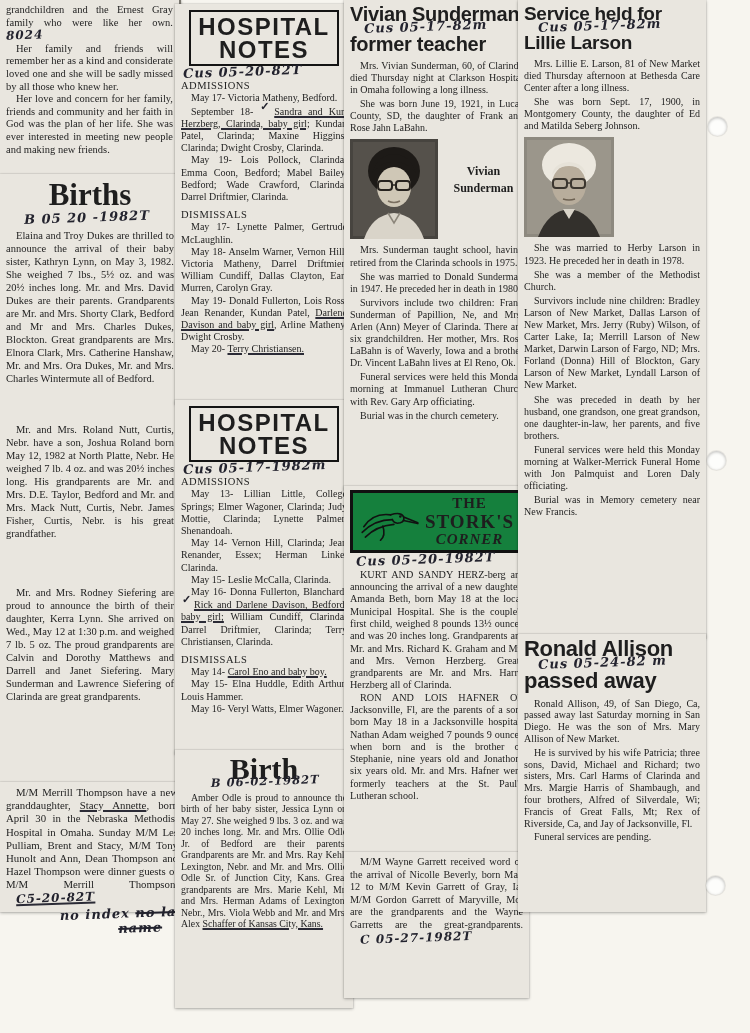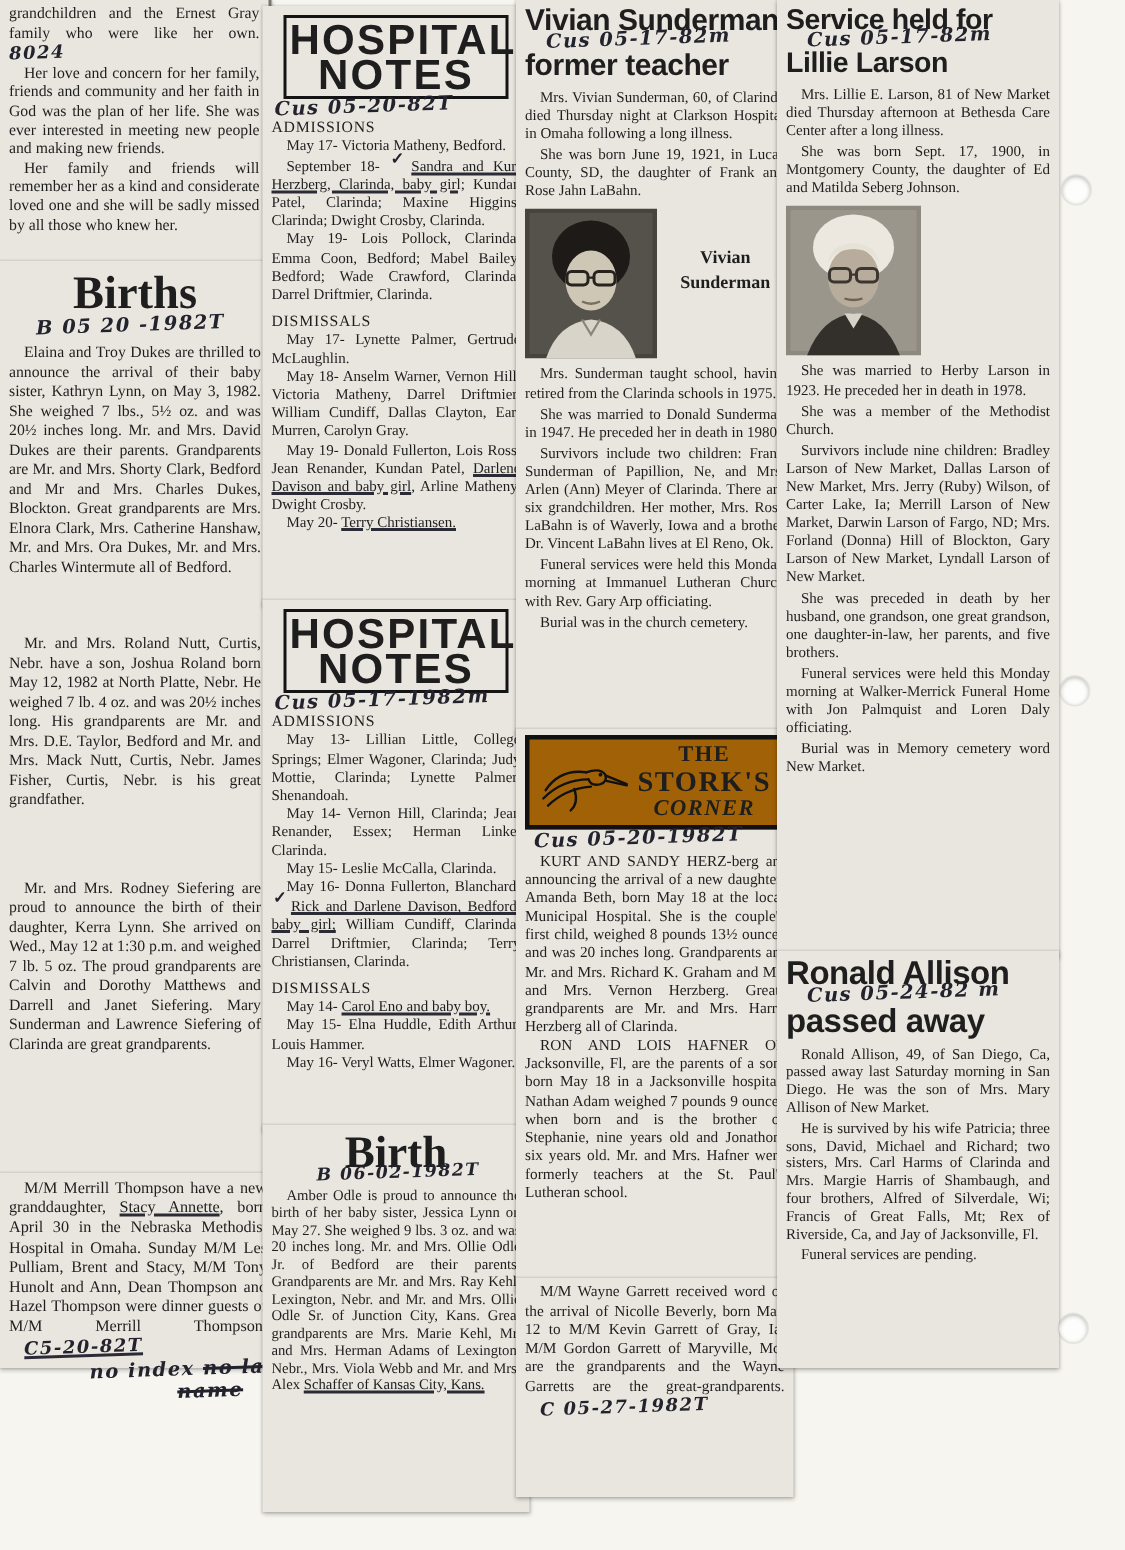--- a/index.html
+++ b/index.html
@@ -15,23 +15,23 @@
   .hand{font-family:"DejaVu Serif",serif;font-style:italic;font-weight:bold;color:#23232e;
         font-size:13px;letter-spacing:1px;transform:rotate(-2deg);transform-origin:left center;}
   .hand-inline{display:inline-block;font-family:"DejaVu Serif",serif;font-style:italic;font-weight:bold;
         color:#23232e;font-size:12px;letter-spacing:1px;transform:rotate(-2deg);}
   .struck{text-decoration:line-through;text-decoration-thickness:2px;}
   .title-serif{font-family:"Liberation Serif",serif;font-weight:bold;text-align:center;margin:0;}
   .headline-sans{font-family:"Liberation Sans",sans-serif;font-weight:bold;margin:0;
         letter-spacing:-.3px;line-height:1.02;}
   .label-caps{margin:0;font-size:10.5px;letter-spacing:.5px;text-indent:0;text-align:left;}
   .hn-box{border:2px solid #141414;margin:2px auto 2px;width:142px;padding:3px 2px;text-align:center;
-        font-family:"Liberation Sans",sans-serif;font-weight:bold;font-size:28px;line-height:23px;
+        font-family:"Liberation Sans",sans-serif;font-weight:bold;font-size:24px;line-height:23px;
         letter-spacing:1.5px;}
-  .stork-box{border:3px solid #111;display:flex;align-items:center;gap:4px;padding:3px 6px;margin-bottom:3px;background:#a16207;}
+  .stork-box{border:3px solid #111;display:flex;align-items:center;gap:4px;padding:3px 6px;margin-bottom:3px;background:#15803d;}
   .stork-title{flex:1;text-align:center;font-family:"Liberation Serif",serif;font-weight:bold;letter-spacing:1px;line-height:1.05;}
   .photo-row{display:flex;gap:6px;margin:5px 0;}
   .photo{flex:none;}
   .photo-cap{flex:1;text-align:center;font-weight:bold;font-size:12px;line-height:17px;padding-top:24px;}
   .hole{position:absolute;width:19px;height:19px;border-radius:50%;background:#fdfdfb;
         box-shadow:inset 0 1px 3px rgba(0,0,0,.25),0 0 0 1px rgba(0,0,0,.07);}
   
   #frag{left:0;top:0;width:167px;height:172px;border-right:2px solid #7a776f;line-height:12.6px;}
   #births{left:0;top:174;width:168px;}
   #births{top:174px;height:600px;}
@@ -61,22 +61,22 @@
   .hand-head{margin:-1px 0 -1px 14px;}
   .obit-p{margin-top:2px;}
 </style>
 </head>
 <body>
 
 <div class="page">
 
   <div class="clip" id="frag">
     <p class="np np-noind"><span>grandchildren and the Ernest Gray family who were like her own.</span> <span class="hand-inline">8024</span></p>
+    <p class="np">Her family and friends will remember her as a kind and considerate loved one and she will be sadly missed by all those who knew her.</p>
     <p class="np">Her love and concern for her family, friends and community and her faith in God was the plan of her life. She was ever interested in meeting new people and making new friends.</p>
-    <p class="np">Her family and friends will remember her as a kind and considerate loved one and she will be sadly missed by all those who knew her.</p>
   </div>
 
   <div class="clip" id="births">
     <h1 class="title-serif">Births</h1>
     <div class="hand" style="margin:1px 0 3px 18px;">B 05 20 -1982T</div>
     <p class="np">Elaina and Troy Dukes are thrilled to announce the arrival of their baby sister, Kathryn Lynn, on May 3, 1982. She weighed 7 lbs., 5½ oz. and was 20½ inches long. Mr. and Mrs. David Dukes are their parents. Grandparents are Mr. and Mrs. Shorty Clark, Bedford and Mr and Mrs. Charles Dukes, Blockton. Great grandparents are Mrs. Elnora Clark, Mrs. Catherine Hanshaw, Mr. and Mrs. Ora Dukes, Mr. and Mrs. Charles Wintermute all of Bedford.</p>
     <p class="np p2">Mr. and Mrs. Roland Nutt, Curtis, Nebr. have a son, Joshua Roland born May 12, 1982 at North Platte, Nebr. He weighed 7 lb. 4 oz. and was 20½ inches long. His grandparents are Mr. and Mrs. D.E. Taylor, Bedford and Mr. and Mrs. Mack Nutt, Curtis, Nebr. James Fisher, Curtis, Nebr. is his great grandfather.</p>
     <p class="np p3">Mr. and Mrs. Rodney Siefering are proud to announce the birth of their daughter, Kerra Lynn. She arrived on Wed., May 12 at 1:30 p.m. and weighed 7 lb. 5 oz. The proud grandparents are Calvin and Dorothy Matthews and Darrell and Janet Siefering. Mary Sunderman and Lawrence Siefering of Clarinda are great grandparents.</p>
   </div>
 
@@ -209,21 +209,21 @@
         <path d="M39 62 Q45 64 51 62" stroke="#6d6152" stroke-width="1.5" fill="none"></path>
         <path d="M14 100 Q24 74 45 72 Q66 74 76 100 Z" fill="#33302c"></path>
         <path d="M39 72 L45 82 L51 72" fill="#d8d3c8"></path>
       </svg>
     </div>
     <p class="np obit-p">She was married to Herby Larson in 1923. He preceded her in death in 1978.</p>
     <p class="np obit-p">She was a member of the Methodist Church.</p>
     <p class="np obit-p">Survivors include nine children: Bradley Larson of New Market, Dallas Larson of New Market, Mrs. Jerry (Ruby) Wilson, of Carter Lake, Ia; Merrill Larson of New Market, Darwin Larson of Fargo, ND; Mrs. Forland (Donna) Hill of Blockton, Gary Larson of New Market, Lyndall Larson of New Market.</p>
     <p class="np obit-p">She was preceded in death by her husband, one grandson, one great grandson, one daughter-in-law, her parents, and five brothers.</p>
     <p class="np obit-p">Funeral services were held this Monday morning at Walker-Merrick Funeral Home with Jon Palmquist and Loren Daly officiating.</p>
-    <p class="np obit-p">Burial was in Memory cemetery word New Market.</p>
+    <p class="np obit-p">Burial was in Memory cemetery near New Francis.</p>
   </div>
 
   <div class="clip" id="allison">
     <h2 class="headline-sans">Ronald Allison</h2>
     <div class="hand hand-head">Cus 05-24-82 m</div>
     <h2 class="headline-sans">passed away</h2>
     <p class="np obit-p" style="margin-top:5px;">Ronald Allison, 49, of San Diego, Ca, passed away last Saturday morning in San Diego. He was the son of Mrs. Mary Allison of New Market.</p>
     <p class="np obit-p">He is survived by his wife Patricia; three sons, David, Michael and Richard; two sisters, Mrs. Carl Harms of Clarinda and Mrs. Margie Harris of Shambaugh, and four brothers, Alfred of Silverdale, Wi; Francis of Great Falls, Mt; Rex of Riverside, Ca, and Jay of Jacksonville, Fl.</p>
     <p class="np obit-p">Funeral services are pending.</p>
   </div>

